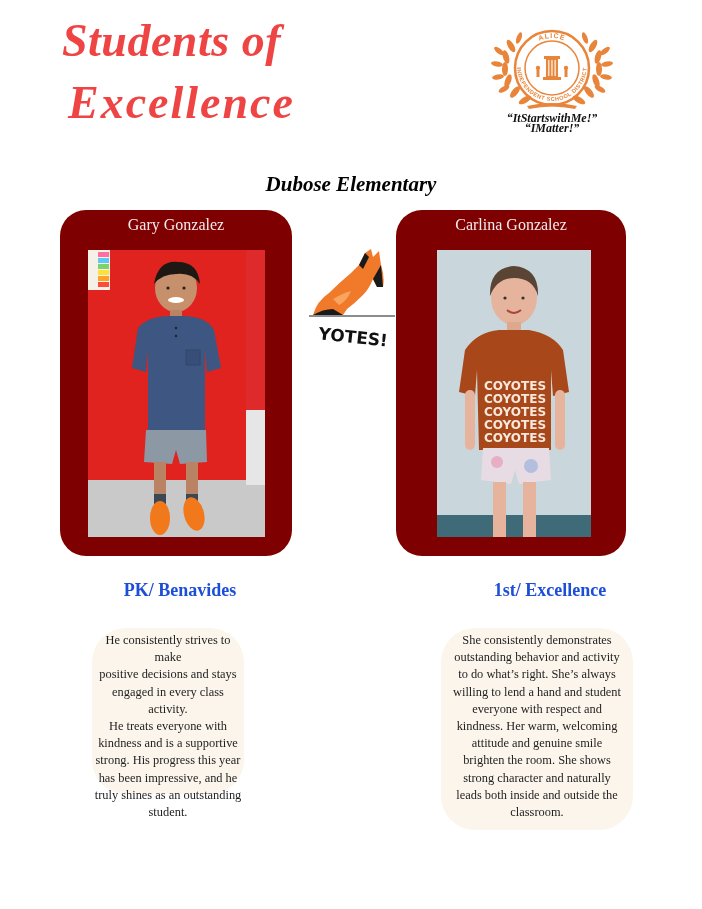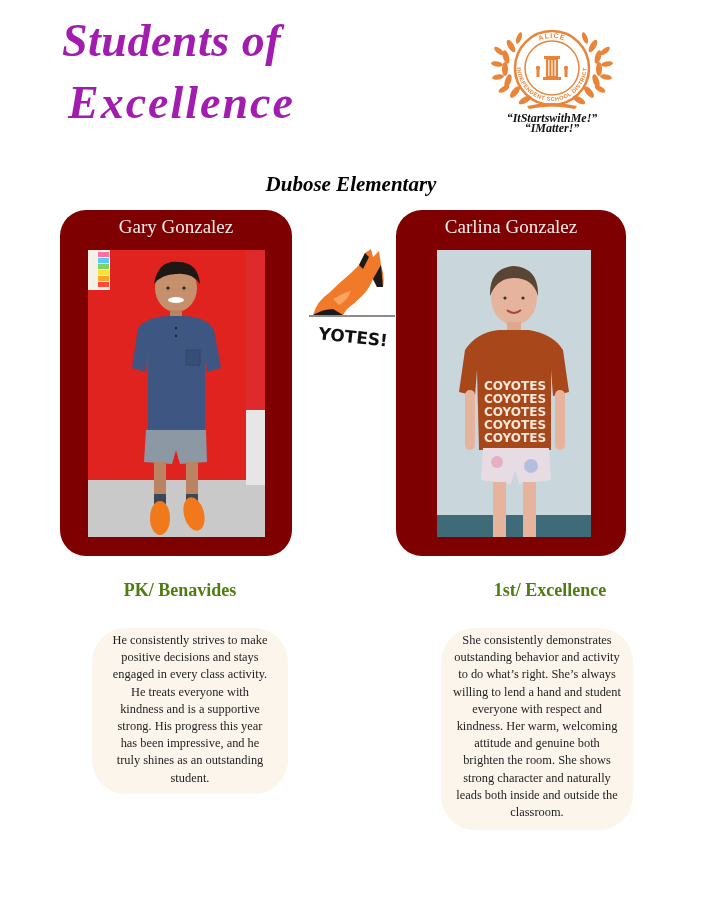--- a/index.html
+++ b/index.html
@@ -1,54 +1,54 @@
 <!DOCTYPE html>
 <html><head>
 <meta charset="utf-8">
 <style>
   html, body { margin: 0; padding: 0; background: #ffffff; }
   body { width: 702px; height: 909px; position: relative; overflow: hidden;
          font-family: "Liberation Serif", "DejaVu Serif", serif; color: #111; }
 
   .title { position: absolute; left: 62px; top: 10px; margin: 0;
            font-family: "Liberation Serif", serif; font-style: italic; font-weight: bold;
-           font-size: 46px; line-height: 62px; color: #a21caf; letter-spacing: 0.5px; }
+           font-size: 46px; line-height: 62px; color: #ef4444; letter-spacing: 0.5px; }
   .title .line2 { display: block; padding-left: 6px; letter-spacing: 2px; }
 
   .logo { position: absolute; left: 487px; top: 16px; width: 130px; height: 130px; }
   .logo-motto { position: absolute; left: 494px; top: 113px; width: 116px; text-align: center;
                 font-family: "Liberation Serif", serif; font-style: italic; font-weight: bold;
                 font-size: 12px; line-height: 10px; color: #111; }
 
   .school { position: absolute; left: 0; width: 702px; top: 172px; text-align: center;
             font-family: "Liberation Serif", serif; font-style: italic; font-weight: bold;
             font-size: 21px; color: #000; }
 
   .card { position: absolute; top: 210px; height: 346px; background: #7e0000;
           border-radius: 26px; box-sizing: border-box; }
   .card.left { left: 60px; width: 232px; }
   .card.right { left: 396px; width: 230px; }
   .card .name { position: absolute; top: 6px; left: 0; right: 0; text-align: center;
-                font-family: "Liberation Serif", serif; font-size: 19px; color: #f4ecec; }
+                font-family: "Liberation Serif", serif; font-size: 16px; color: #f4ecec; }
   .photo { position: absolute; top: 40px; bottom: 19px; overflow: hidden; }
   .card.left .photo { left: 28px; width: 177px; }
   .card.right .photo { left: 41px; width: 154px; }
 
   .mascot { position: absolute; left: 303px; top: 243px; width: 100px; height: 115px; }
 
   .grade { position: absolute; top: 580px; font-family: "Liberation Serif", serif;
-           font-weight: bold; font-size: 18px; color: #4d7c0f; text-align: center; }
+           font-weight: bold; font-size: 18px; color: #1d4ed8; text-align: center; }
   .grade.left { left: 80px; width: 200px; }
   .grade.right { left: 450px; width: 200px; }
 
   .blurb { position: absolute; top: 628px; background: #fbf5ec; border-radius: 34px;
            box-sizing: border-box; text-align: center;
            font-family: "Liberation Serif", serif; font-size: 12.4px; line-height: 17.2px;
            color: #1e1e1e; padding-top: 4px; }
-  .blurb.left { left: 92px; width: 196px; height: 166px; }
+  .blurb.left { left: 92px; width: 152px; height: 166px; }
   .blurb.right { left: 441px; width: 192px; height: 202px; }
   .blurb p { margin: 0; }
 </style>
 </head>
 <body>
 
 <h1 class="title">
   <span>Students of</span>
   <span class="line2">Excellence</span>
 </h1>
@@ -213,18 +213,18 @@
   <p>student.</p>
 </div>
 
 <div class="blurb right">
   <p>She consistently demonstrates</p>
   <p>outstanding behavior and activity</p>
   <p>to do what’s right. She’s always</p>
   <p>willing to lend a hand and student</p>
   <p>everyone with respect and</p>
   <p>kindness. Her warm, welcoming</p>
-  <p>attitude and genuine both</p>
+  <p>attitude and genuine smile</p>
   <p>brighten the room. She shows</p>
   <p>strong character and naturally</p>
   <p>leads both inside and outside the</p>
   <p>classroom.</p>
 </div>
 
 </body></html>

